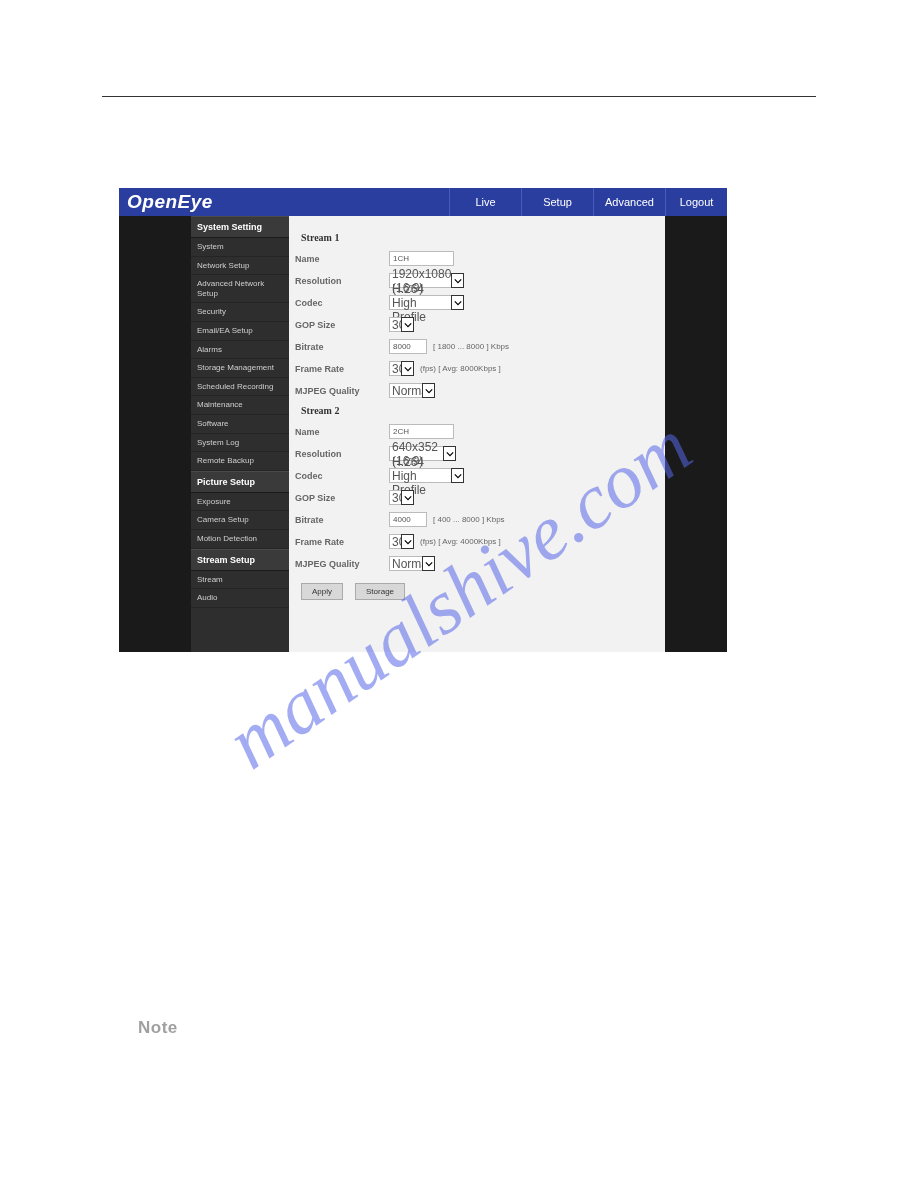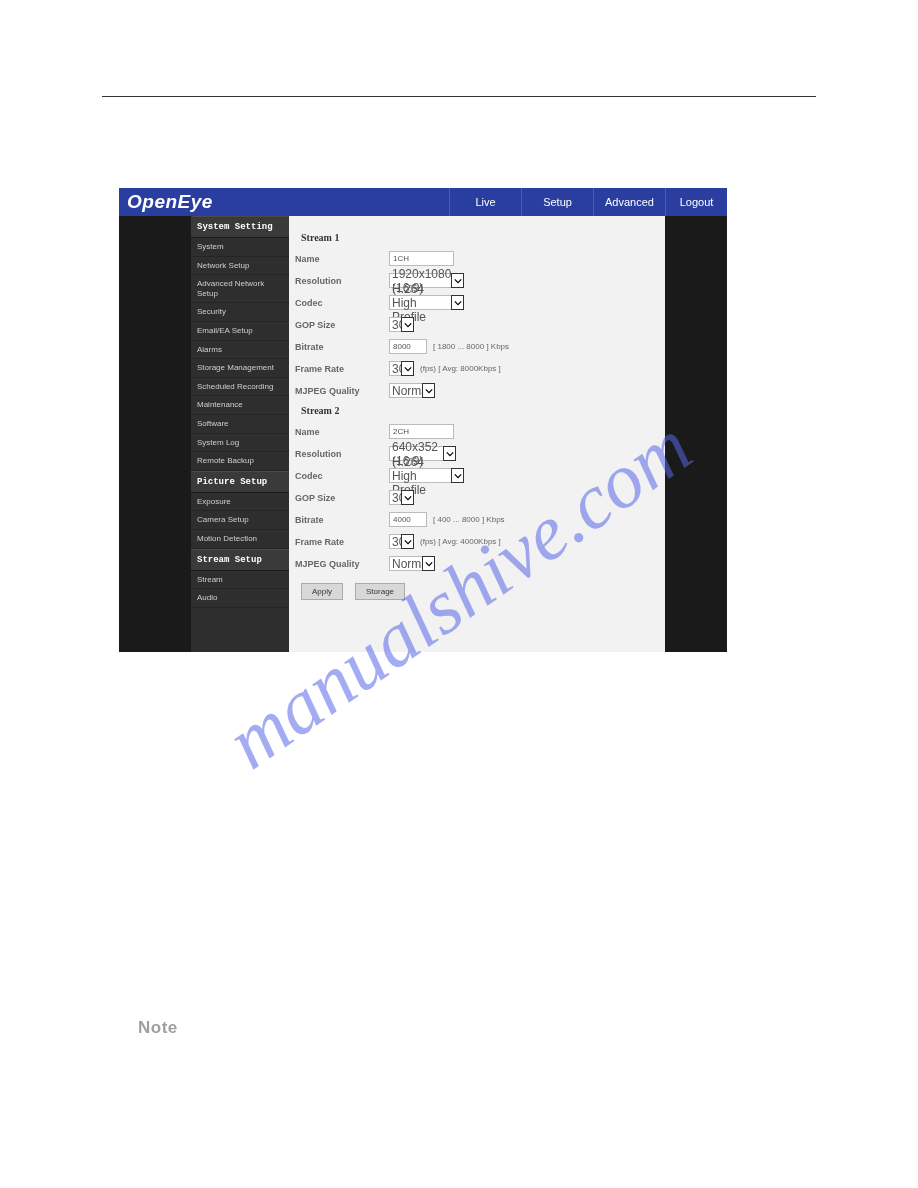--- a/index.html
+++ b/index.html
@@ -82,21 +82,20 @@
     font-size: 8px;
   }
   .side-header {
     background: #3a3a3a;
     color: #fff;
     font-weight: 700;
     padding: 5px 6px;
     font-size: 9px;
     border-top: 1px solid #4a4a4a;
     border-bottom: 1px solid #1a1a1a;
-    font-family: Liberation Mono, monospace;
   }
   .side-item {
     padding: 4px 6px;
     border-bottom: 1px solid #242424;
     cursor: pointer;
     line-height: 1.2;
     color: #cfcfcf;
   }
   .main {
     flex: 1;

